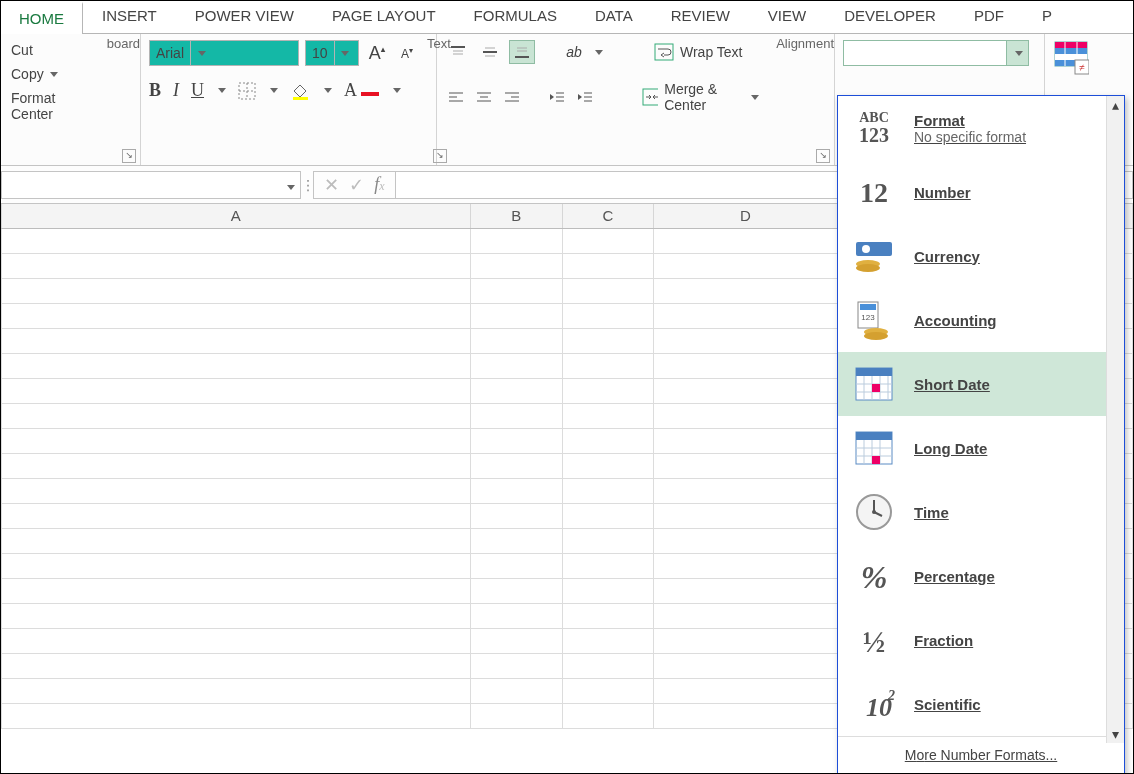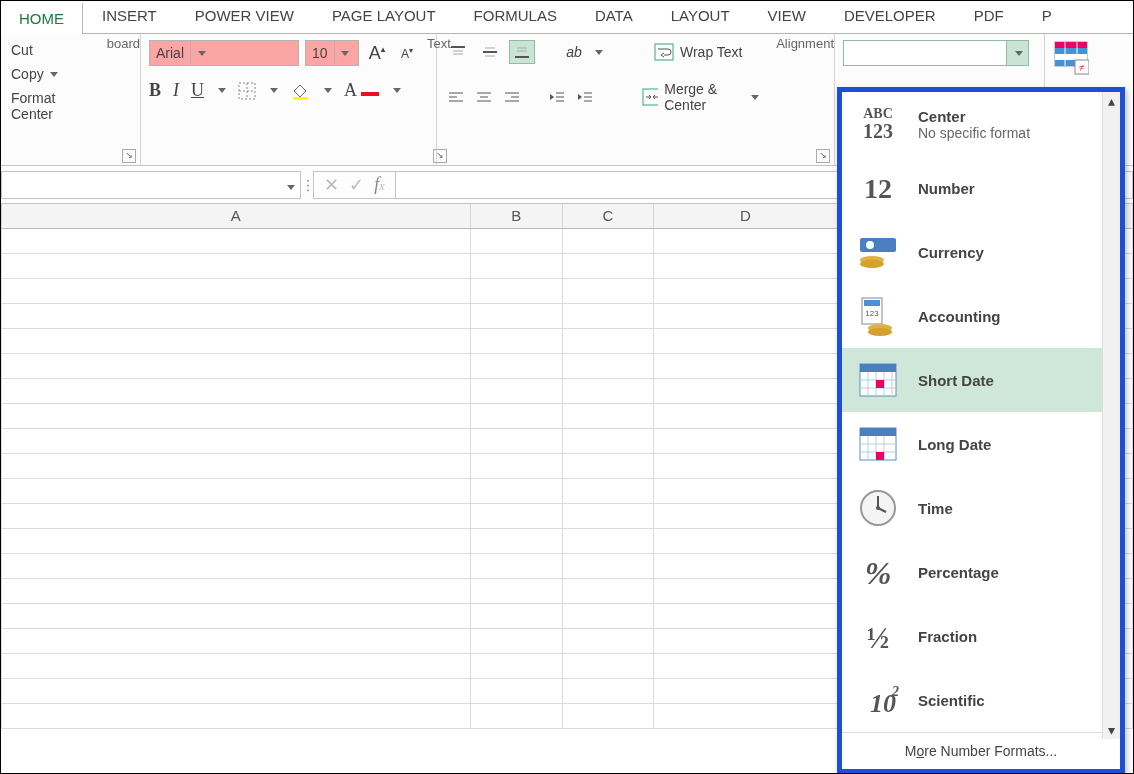--- a/index.html
+++ b/index.html
@@ -72,21 +72,21 @@
   }
   .dd-caret{
     width:0;height:0;
     border-left:4px solid transparent;
     border-right:4px solid transparent;
     border-top:5px solid #666;
     display:inline-block; margin-left:2px;
   }
   .combo{
     display:flex; align-items:center;
-    border:1px solid #b4b4b4; background:#fca5a5;
+    border:1px solid #b4b4b4; background:#14b8a6;
     height:26px;
   }
   .combo .val{ padding:0 6px; min-width:20px;}
   .combo .ddbtn{
     width:20px; height:100%;
     display:flex;align-items:center;justify-content:center;
     border-left:1px solid #b4b4b4;
   }
   .iconbox{
     width:24px;height:24px;
@@ -144,26 +144,27 @@
     border:1px solid #8fbca3; background:#fff;
     height:26px; width:186px;
   }
   .numfmt-combo .ddbtn{
     width:22px;height:100%;
     display:flex;align-items:center;justify-content:center;
     background:#c9e4d4; border-left:1px solid #8fbca3;
   }
   .numfmt-panel{
     position:absolute;
-    top:86px; left:836px;
+    top:94px; left:836px;
     width:288px;
     background:#fff;
-    border:5px solid #1d4ed8;
+    border:1px solid #1d4ed8;
     box-shadow:2px 3px 6px rgba(0,0,0,0.25);
     z-index:50;
+    text-decoration:underline;
   }
   .nf-list{max-height:640px;overflow:hidden;position:relative;}
   .nf-item{
     display:flex;align-items:center;gap:18px;
     padding:10px 14px;
     cursor:default;
   }
   .nf-item.hover{ background:#cfe7d8; }
   .nf-ico{width:44px;height:44px;display:flex;align-items:center;justify-content:center;flex-shrink:0;}
   .nf-txt{display:flex;flex-direction:column;}
@@ -187,21 +188,21 @@
 </head>
 <body>
 
 <div class="tabstrip" id="tabstrip">
     <div class="tab active">HOME</div>
     <div class="tab">INSERT</div>
     <div class="tab">POWER VIEW</div>
     <div class="tab">PAGE LAYOUT</div>
     <div class="tab">FORMULAS</div>
     <div class="tab">DATA</div>
-    <div class="tab">LAYOUT</div>
+    <div class="tab">REVIEW</div>
     <div class="tab">VIEW</div>
     <div class="tab">DEVELOPER</div>
     <div class="tab">PDF</div>
     <div class="tab">P</div>
   </div>
 
 <div class="ribbon">
 
   <div class="group" style="width:140px;">
     <div class="group-body">
@@ -410,21 +411,21 @@
 <div class="numfmt-panel">
   <div class="nf-list" id="nf-list">
       <div class="nf-item">
         <div class="nf-ico">
           <svg width="44" height="44">
             <text x="22" y="16" text-anchor="middle" font-family="Georgia" font-weight="bold" font-size="14" fill="#555">ABC</text>
             <text x="22" y="36" text-anchor="middle" font-family="Georgia" font-weight="bold" font-size="20" fill="#555">123</text>
           </svg>
         </div>
         <div class="nf-txt">
-          <span class="nf-title">Center</span>
+          <span class="nf-title">Format</span>
           <span class="nf-sub">No specific format</span>
         </div>
       </div>
       <div class="nf-item">
         <div class="nf-ico">
           <svg width="44" height="44">
             <text x="22" y="32" text-anchor="middle" font-family="Georgia" font-weight="bold" font-size="28" fill="#555">12</text>
           </svg>
         </div>
         <div class="nf-txt">

